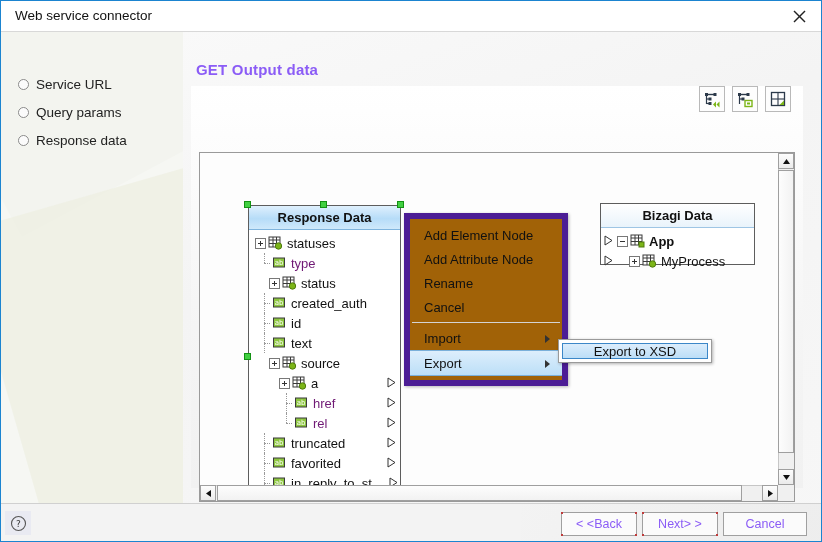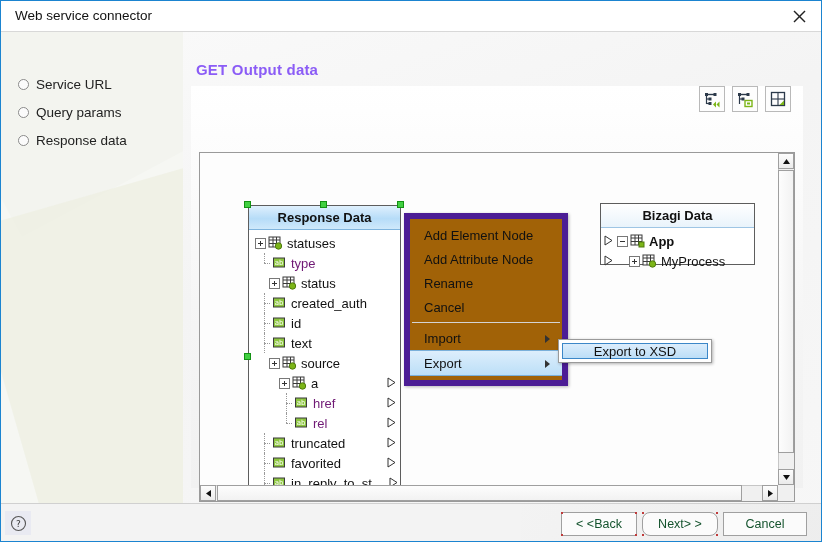--- a/index.html
+++ b/index.html
@@ -233,21 +233,21 @@
   }
   .helpbtn{
     position:absolute;left:4px;top:7px;width:26px;height:24px;
     background:#e9eaf2;display:flex;align-items:center;justify-content:center;
     cursor:default;
   }
   .btn{
     position:absolute;top:8px;height:24px;box-sizing:border-box;
     border:1px solid #a0a0a0;background:#fbfbfb;
     display:flex;align-items:center;justify-content:center;
-    font-size:12.5px;color:#14532d;cursor:default;
+    font-size:12.5px;color:#8b5cf6;cursor:default;
   }
   .btn .corner{
     position:absolute;width:2px;height:2px;background:#c03a3a;
   }
   .c-tl{left:-1px;top:-1px;} .c-tr{right:-1px;top:-1px;}
   .c-bl{left:-1px;bottom:-1px;} .c-br{right:-1px;bottom:-1px;}
 </style>
 </head>
 <body>
 
@@ -663,21 +663,21 @@
         <text x="8.5" y="12" font-size="9" fill="#333" text-anchor="middle" font-family="DejaVu Sans">?</text>
       </svg>
     </div>
     <div class="btn" style="left:560px;width:76px;">
       <span class="corner c-tl"></span>
         <span class="corner c-tr"></span>
       <span class="corner c-bl"></span>
         <span class="corner c-br"></span>
       <span>&lt; &lt;Back</span>
     </div>
-    <div class="btn" style="left:641px;width:76px;border-radius:8px;">
+    <div class="btn" style="left:641px;width:76px;">
       <span class="corner c-tl"></span>
         <span class="corner c-tr"></span>
       <span class="corner c-bl"></span>
         <span class="corner c-br"></span>
       <span>Next&gt; &gt;</span>
     </div>
     <div class="btn" style="left:722px;width:84px;">
       <span>Cancel</span>
     </div>
   </div>

